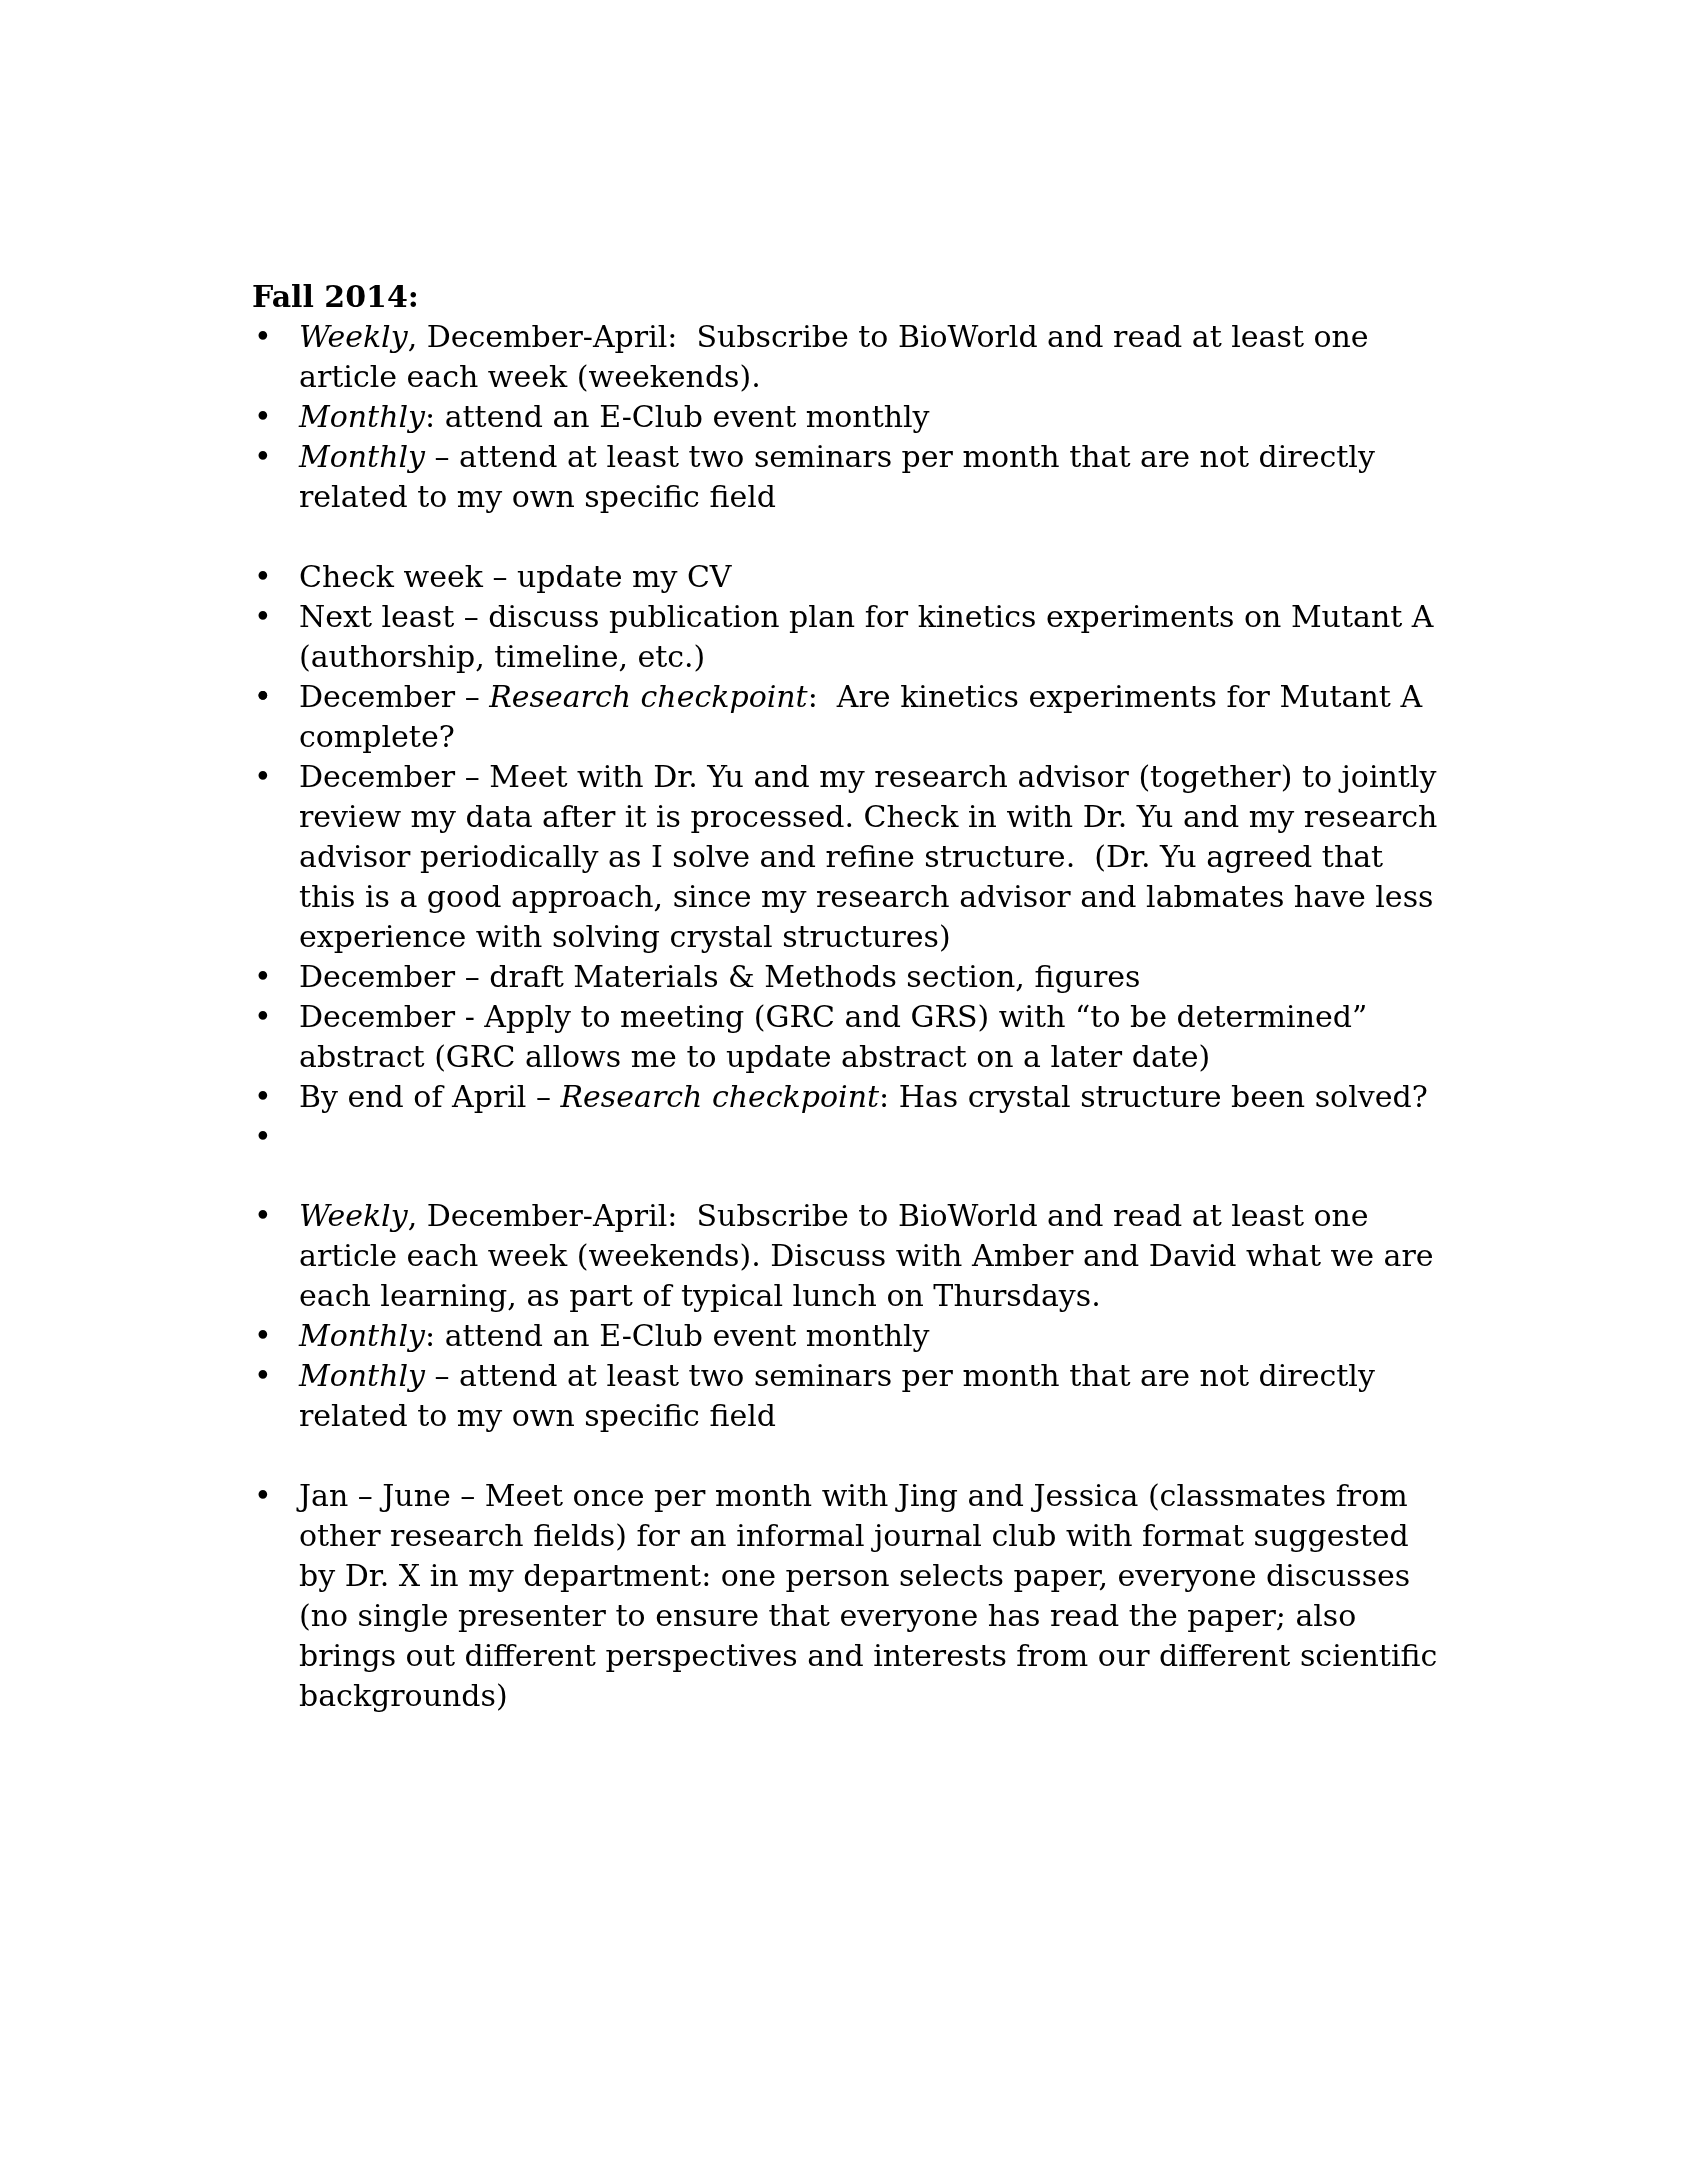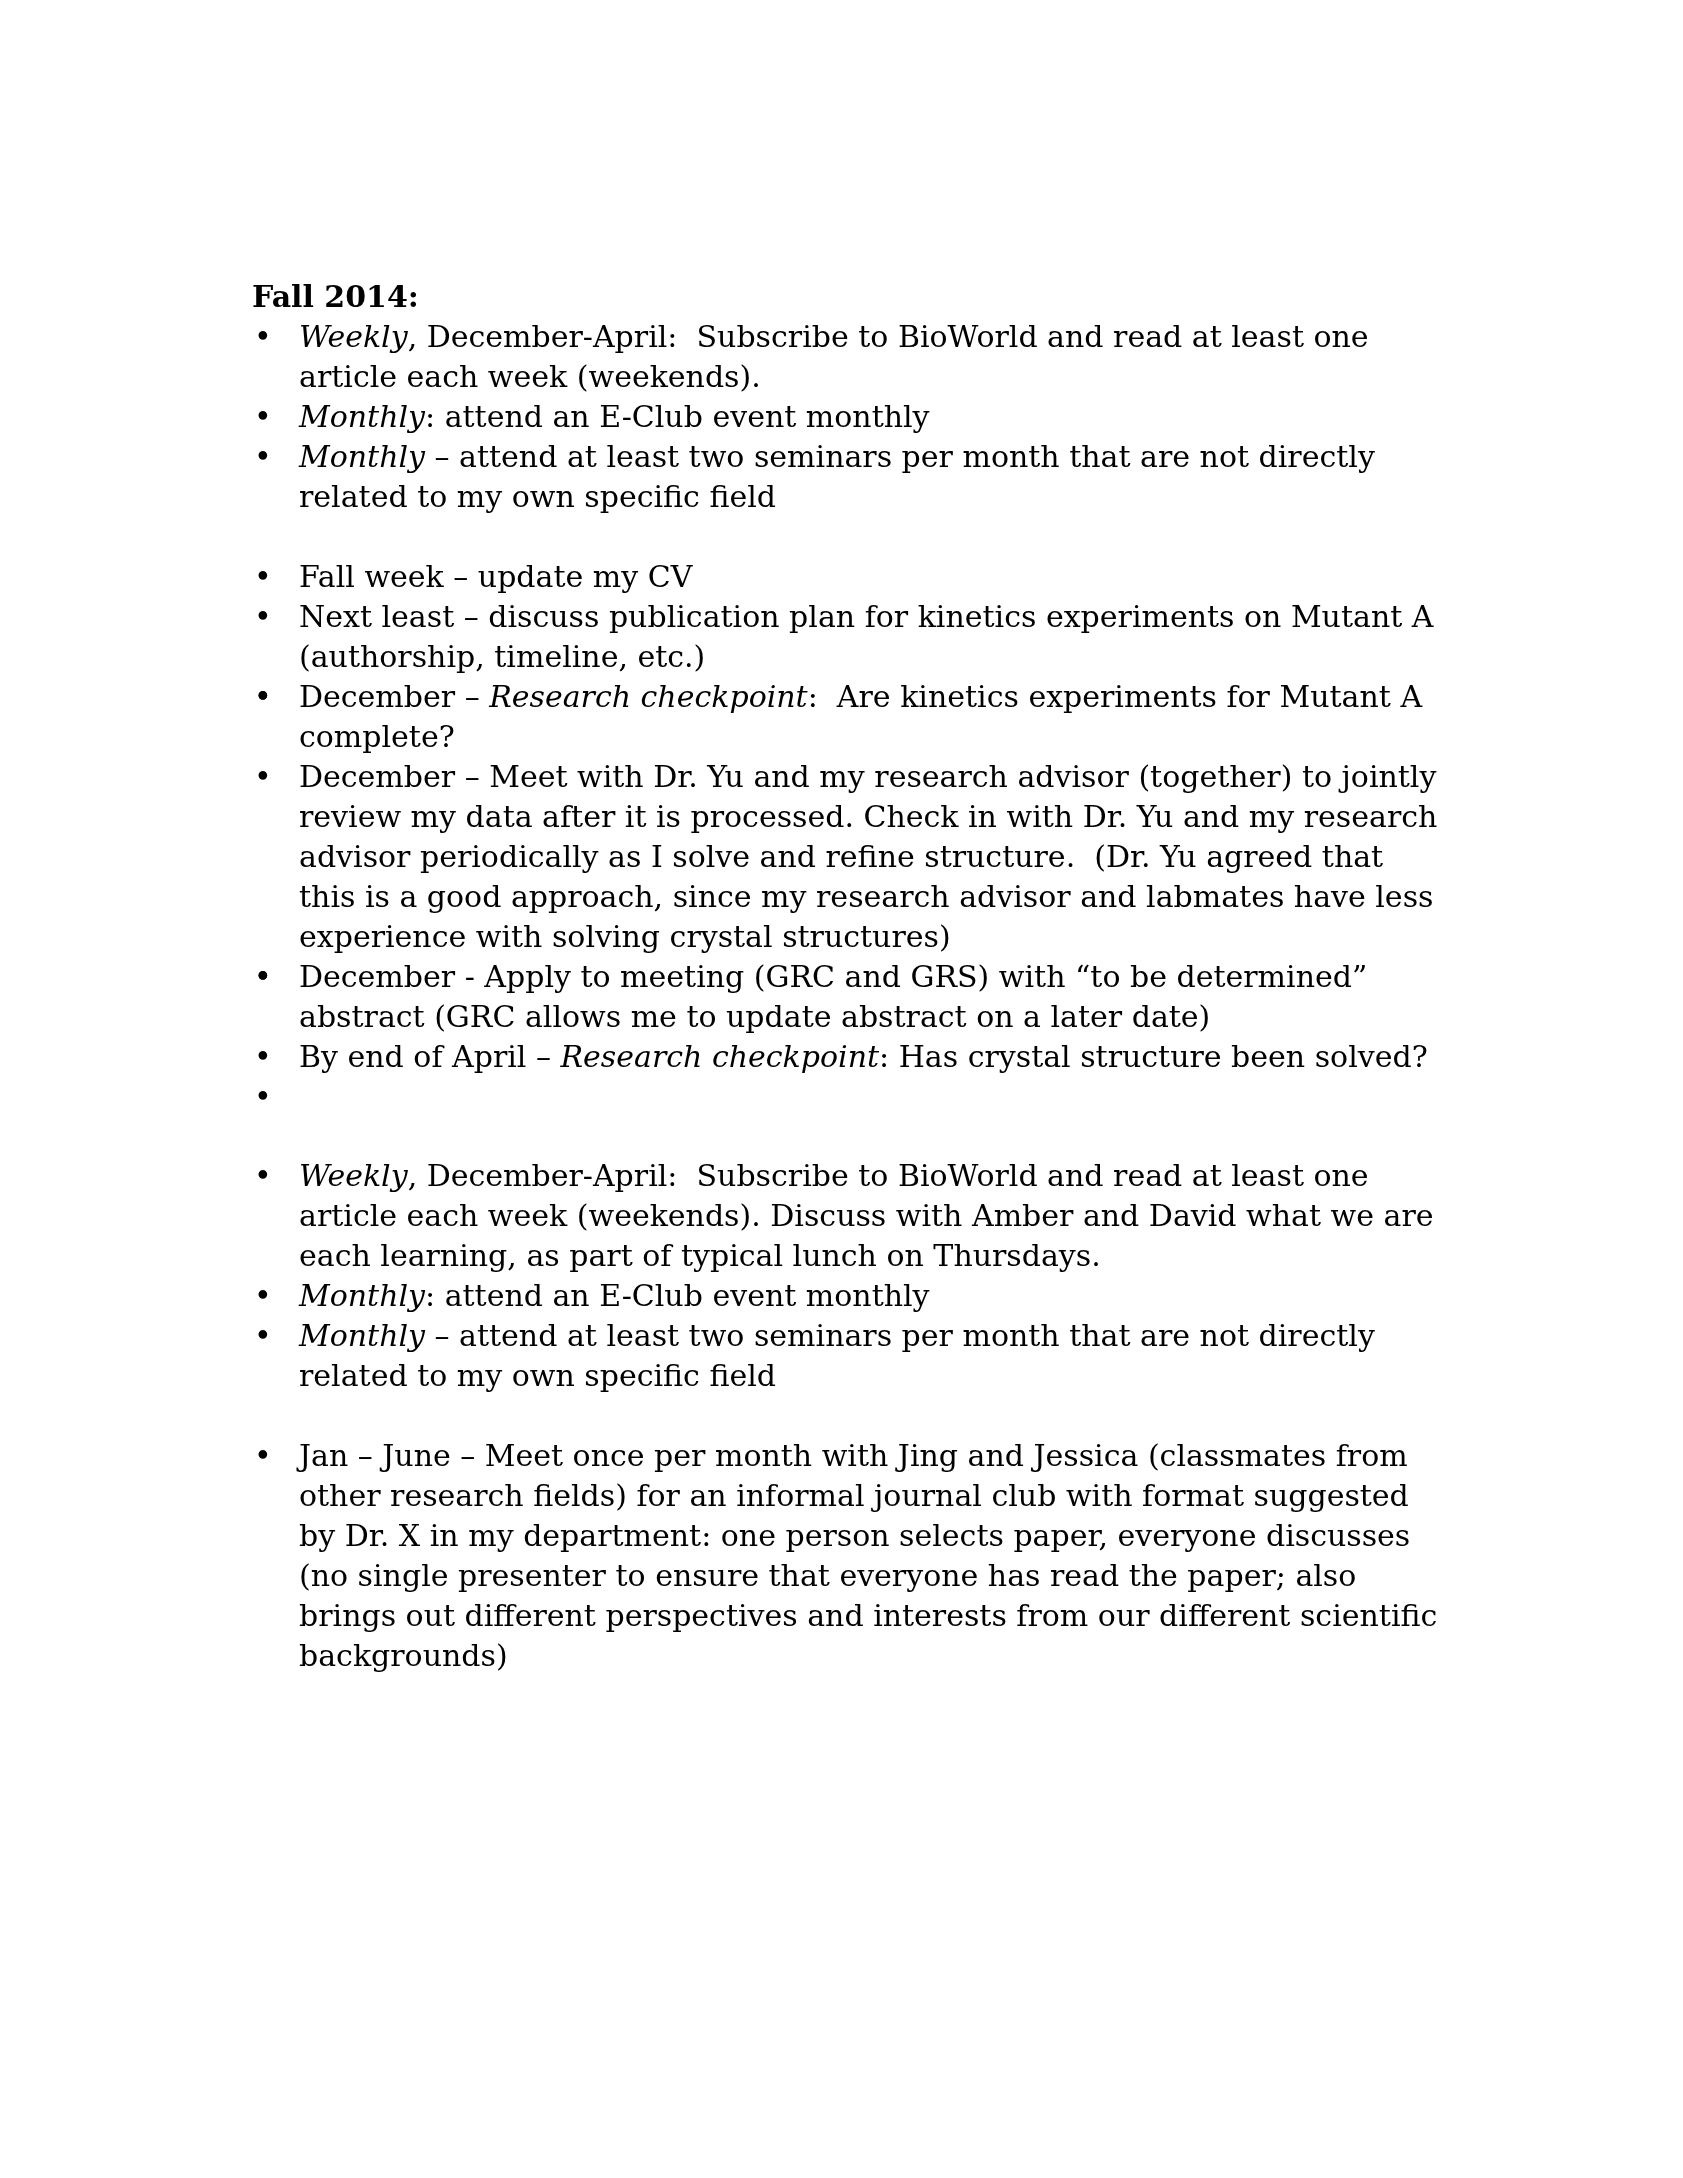--- a/index.html
+++ b/index.html
@@ -58,26 +58,26 @@
 <body>
 
 <div class="page">
   <div class="content" id="doc-content">
       <div class="section-heading">Fall 2014:</div>
       <ul class="bullet-list">
         <li class="bullet-item"><span class="bullet">•</span><span class="item-text"><em>Weekly</em><span>, December-April:  Subscribe to BioWorld and read at least one article each week (weekends).</span></span></li>
         <li class="bullet-item"><span class="bullet">•</span><span class="item-text"><em>Monthly</em><span>: attend an E-Club event monthly</span></span></li>
         <li class="bullet-item"><span class="bullet">•</span><span class="item-text"><em>Monthly</em><span> – attend at least two seminars per month that are not directly related to my own specific field</span></span></li>
         <li class="list-spacer"></li>
-        <li class="bullet-item"><span class="bullet">•</span><span class="item-text"><span>Fall week – update my CV</span></span></li>
+        <li class="bullet-item"><span class="bullet">•</span><span class="item-text"><span>Check week – update my CV</span></span></li>
         <li class="bullet-item"><span class="bullet">•</span><span class="item-text"><span>Next least – discuss publication plan for kinetics experiments on Mutant A (authorship, timeline, etc.)</span></span></li>
         <li class="bullet-item"><span class="bullet">•</span></li>
         <li class="bullet-item"><span class="bullet">•</span><span class="item-text"><span>December – </span><em>Research checkpoint</em><span>:  Are kinetics experiments for Mutant A complete?</span></span></li>
         <li class="bullet-item"><span class="bullet">•</span><span class="item-text"><span>December – Meet with Dr. Yu and my research advisor (together) to jointly review my data after it is processed. Check in with Dr. Yu and my research advisor periodically as I solve and refine structure.  (Dr. Yu agreed that this is a good approach, since my research advisor and labmates have less experience with solving crystal structures)</span></span></li>
-        <li class="bullet-item"><span class="bullet">•</span></li>
+        <li class="bullet-item"><span class="bullet">•</span><span class="item-text"><span>December – draft Materials &amp; Methods section, figures</span></span></li>
         <li class="bullet-item"><span class="bullet">•</span><span class="item-text"><span>December - Apply to meeting (GRC and GRS) with “to be determined” abstract (GRC allows me to update abstract on a later date)</span></span></li>
         <li class="bullet-item"><span class="bullet">•</span><span class="item-text"><span>By end of April – </span><em>Research checkpoint</em><span>: Has crystal structure been solved?</span></span></li>
         <li class="bullet-item"><span class="bullet">•</span></li>
       </ul>
       <div class="section-gap" style="height: 79px;"></div>
       <ul class="bullet-list">
         <li class="bullet-item"><span class="bullet">•</span><span class="item-text"><em>Weekly</em><span>, December-April:  Subscribe to BioWorld and read at least one article each week (weekends). Discuss with Amber and David what we are each learning, as part of typical lunch on Thursdays.</span></span></li>
         <li class="bullet-item"><span class="bullet">•</span><span class="item-text"><em>Monthly</em><span>: attend an E-Club event monthly</span></span></li>
         <li class="bullet-item"><span class="bullet">•</span><span class="item-text"><em>Monthly</em><span> – attend at least two seminars per month that are not directly related to my own specific field</span></span></li>
         <li class="list-spacer"></li>

